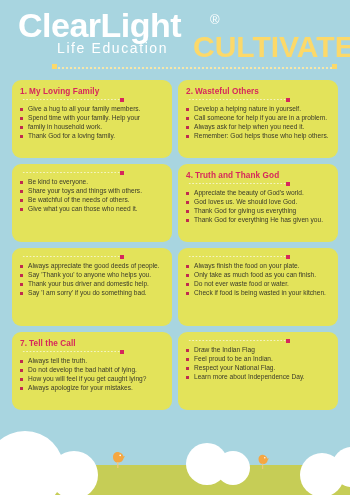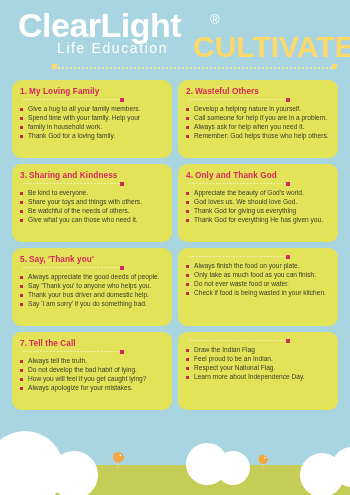--- a/index.html
+++ b/index.html
@@ -228,49 +228,43 @@
       <div class="title-rule"></div>
       <ul class="points">
         <li>Develop a helping nature in yourself.</li>
         <li>Call someone for help if you are in a problem.</li>
         <li>Always ask for help when you need it.</li>
         <li>Remember: God helps those who help others.</li>
       </ul>
     </div>
 
     <div class="card">
-      <div class="card-title">
-        <span class="num">3.</span><span>Sharing and Kindness</span>
-      </div>
       <div class="title-rule"></div>
       <ul class="points">
         <li>Be kind to everyone.</li>
         <li>Share your toys and things with others.</li>
         <li>Be watchful of the needs of others.</li>
         <li>Give what you can those who need it.</li>
       </ul>
     </div>
 
     <div class="card">
       <div class="card-title">
-        <span class="num">4.</span><span>Only and Thank God</span>
+        <span class="num">4.</span><span>Truth and Thank God</span>
       </div>
       <div class="title-rule"></div>
       <ul class="points">
         <li>Appreciate the beauty of God's world.</li>
         <li>God loves us. We should love God.</li>
         <li>Thank God for giving us everything</li>
         <li>Thank God for everything He has given you.</li>
       </ul>
     </div>
 
     <div class="card">
-      <div class="card-title">
-        <span class="num">5.</span><span>Say, 'Thank you'</span>
-      </div>
       <div class="title-rule"></div>
       <ul class="points">
         <li>Always appreciate the good deeds of people.</li>
         <li>Say 'Thank you' to anyone who helps you.</li>
         <li>Thank your bus driver and domestic help.</li>
         <li>Say 'I am sorry' if you do something bad.</li>
       </ul>
     </div>
 
     <div class="card">

